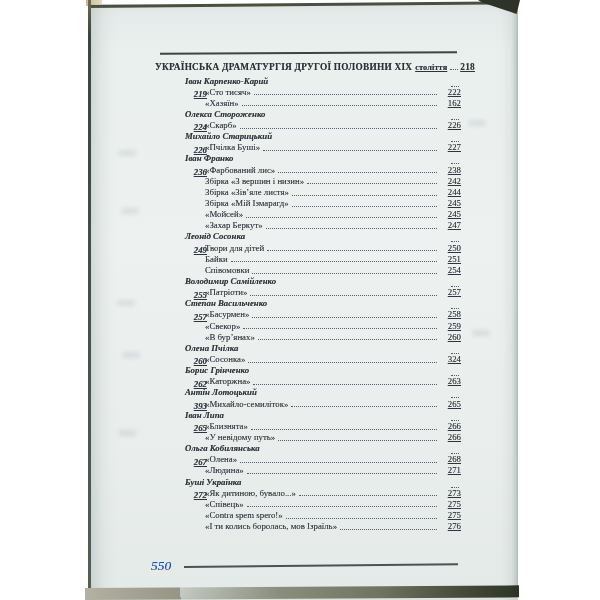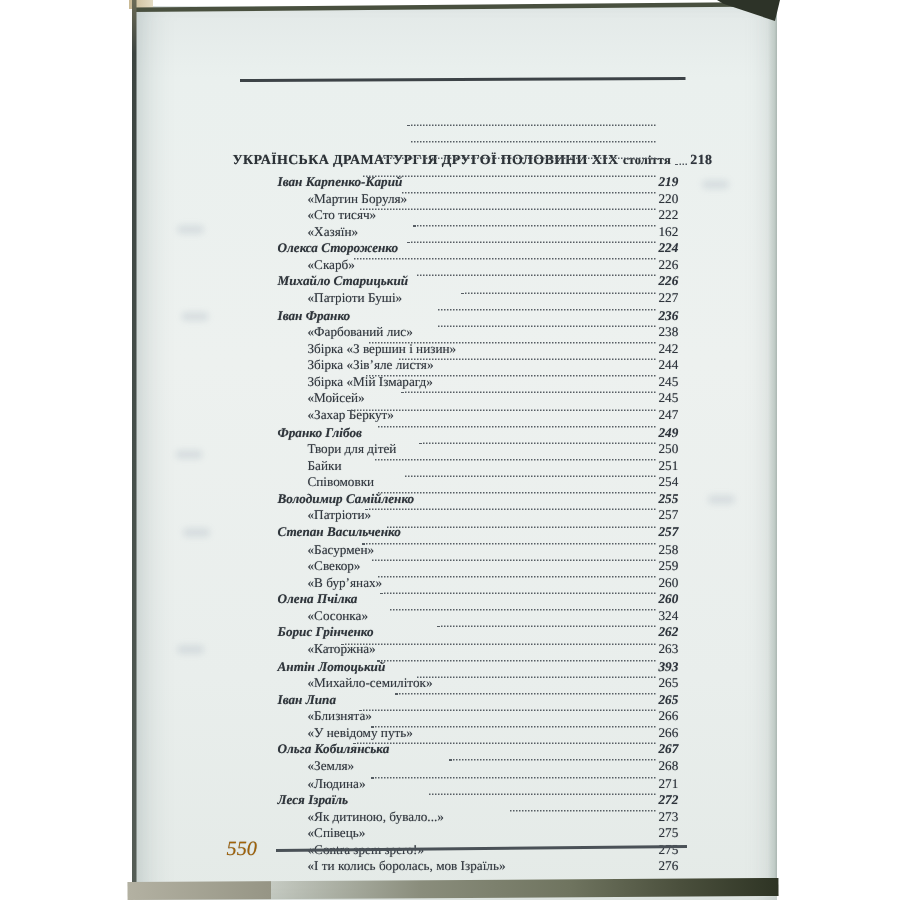--- a/index.html
+++ b/index.html
@@ -32,33 +32,33 @@
   
   .smudge{position:absolute;width:18px;height:6px;border-radius:3px;
     background:rgba(95,115,140,.14);filter:blur(2px);}
   
   .toc{position:absolute;left:0;top:0;width:600px;height:600px;color:#30363b;}
   .head-rule{position:absolute;left:160px;top:52px;width:297px;height:2px;
     background:#3d4347;transform:rotate(-0.25deg);}
   .toc-header{position:absolute;left:155px;top:62px;width:306px;display:flex;align-items:baseline;
     font-weight:bold;font-size:9.3px;letter-spacing:.25px;color:#2c3237;
     text-shadow:0 0 .5px rgba(44,50,55,.55);}
-  .toc-header .suffix{font-size:8.3px;letter-spacing:.1px;margin-left:3px;}
+  .toc-header .suffix{font-size:8.3px;letter-spacing:.1px;margin-left:3px;text-decoration:underline;}
   .rows{position:absolute;left:155px;top:75.5px;width:306px;}
   .row{display:flex;align-items:baseline;height:11.15px;font-size:8.8px;
     color:#333940;text-shadow:0 0 .5px rgba(48,54,60,.5);}
-  .row.author{padding-left:30px;font-style:italic;font-weight:600;color:#2f353b;}
+  .row.author{padding-left:30px;font-style:italic;font-weight:600;color:#2f353b;flex-direction:column;}
   .row.work{padding-left:50px;}
-  .label{white-space:nowrap;margin-top:40px;}
+  .label{white-space:nowrap;}
   .leader{flex:1;min-width:8px;border-bottom:1.3px dotted #565d63;
     align-self:flex-end;margin:0 2px 2.5px 3px;height:0;}
-  .pgnum{width:22px;text-align:left;white-space:nowrap;color:#2e343c;}
+  .pgnum{width:22px;text-align:right;white-space:nowrap;color:#2e343c;text-decoration:underline;}
   
   .folio{position:absolute;left:151px;top:558px;font-size:13.5px;font-style:italic;
-    color:#a16207;text-shadow:0 0 .5px rgba(50,60,70,.5);}
+    color:#1d4ed8;text-shadow:0 0 .5px rgba(50,60,70,.5);}
   .foot-rule{position:absolute;left:184px;top:566px;width:274px;height:1.8px;
     background:#4a5157;transform:rotate(-0.55deg);transform-origin:left center;}
 </style>
 </head>
 <body>
 
 <div class="page"></div>
 <div class="edge-top-sliver"></div>
 <div class="edge-top"></div>
 <div class="edge-left"></div>
@@ -84,25 +84,20 @@
     <span class="pgnum">218</span>
   </div>
 
   <div class="rows">
       <div class="row author">
     <span class="label">Іван Карпенко-Карий</span>
     <span class="leader"></span>
     <span class="pgnum">219</span>
   </div>
       <div class="row work">
-    <span class="label">«Мартин Боруля»</span>
-    <span class="leader"></span>
-    <span class="pgnum">220</span>
-  </div>
-      <div class="row work">
     <span class="label">«Сто тисяч»</span>
     <span class="leader"></span>
     <span class="pgnum">222</span>
   </div>
       <div class="row work">
     <span class="label">«Хазяїн»</span>
     <span class="leader"></span>
     <span class="pgnum">162</span>
   </div>
       <div class="row author">
@@ -114,21 +109,21 @@
     <span class="label">«Скарб»</span>
     <span class="leader"></span>
     <span class="pgnum">226</span>
   </div>
       <div class="row author">
     <span class="label">Михайло Старицький</span>
     <span class="leader"></span>
     <span class="pgnum">226</span>
   </div>
       <div class="row work">
-    <span class="label">«Патріоти Буші»</span>
+    <span class="label">«Пчілка Буші»</span>
     <span class="leader"></span>
     <span class="pgnum">227</span>
   </div>
       <div class="row author">
     <span class="label">Іван Франко</span>
     <span class="leader"></span>
     <span class="pgnum">236</span>
   </div>
       <div class="row work">
     <span class="label">«Фарбований лис»</span>
@@ -154,21 +149,21 @@
     <span class="label">«Мойсей»</span>
     <span class="leader"></span>
     <span class="pgnum">245</span>
   </div>
       <div class="row work">
     <span class="label">«Захар Беркут»</span>
     <span class="leader"></span>
     <span class="pgnum">247</span>
   </div>
       <div class="row author">
-    <span class="label">Франко Глібов</span>
+    <span class="label">Леонід Сосонка</span>
     <span class="leader"></span>
     <span class="pgnum">249</span>
   </div>
       <div class="row work">
     <span class="label">Твори для дітей</span>
     <span class="leader"></span>
     <span class="pgnum">250</span>
   </div>
       <div class="row work">
     <span class="label">Байки</span>
@@ -254,31 +249,31 @@
     <span class="label">«У невідому путь»</span>
     <span class="leader"></span>
     <span class="pgnum">266</span>
   </div>
       <div class="row author">
     <span class="label">Ольга Кобилянська</span>
     <span class="leader"></span>
     <span class="pgnum">267</span>
   </div>
       <div class="row work">
-    <span class="label">«Земля»</span>
+    <span class="label">«Олена»</span>
     <span class="leader"></span>
     <span class="pgnum">268</span>
   </div>
       <div class="row work">
     <span class="label">«Людина»</span>
     <span class="leader"></span>
     <span class="pgnum">271</span>
   </div>
       <div class="row author">
-    <span class="label">Леся Ізраїль</span>
+    <span class="label">Буші Українка</span>
     <span class="leader"></span>
     <span class="pgnum">272</span>
   </div>
       <div class="row work">
     <span class="label">«Як дитиною, бувало...»</span>
     <span class="leader"></span>
     <span class="pgnum">273</span>
   </div>
       <div class="row work">
     <span class="label">«Співець»</span>

